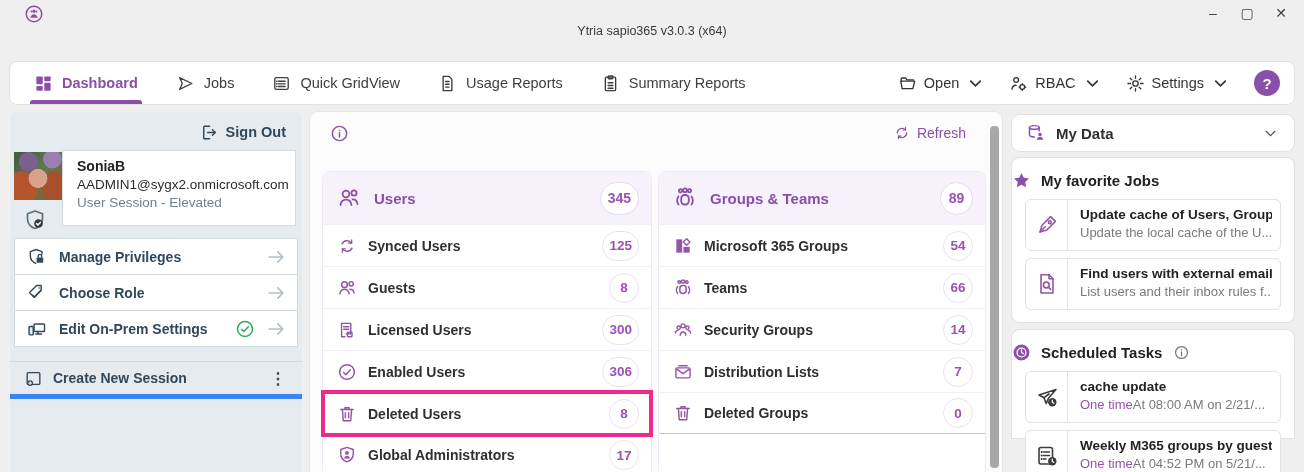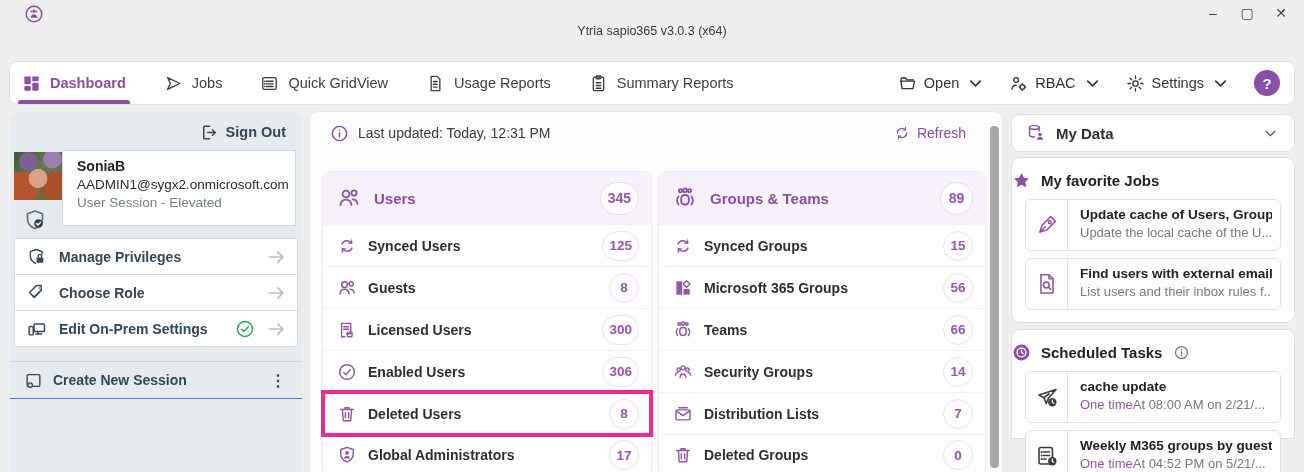--- a/index.html
+++ b/index.html
@@ -9,21 +9,21 @@
 
   
   .titlebar { position:absolute; top:0; left:0; right:0; height:28px; }
   .app-logo { position:absolute; left:24px; top:4px; width:20px; height:20px; color:#8a4fa8; }
   .win-title { position:absolute; left:0; right:0; top:24px; text-align:center; font-size:12.5px; color:#3a3a3a; }
   .win-controls { position:absolute; right:12px; top:3px; display:flex; gap:12px; }
   .win-btn { width:22px; height:20px; display:flex; align-items:center; justify-content:center; font-size:14px; color:#444; cursor:pointer; }
 
   
   .tabbar { position:absolute; left:10px; top:62px; width:1284px; height:42px; background:#fff; border-radius:7px; box-shadow:0 0 0 1px rgba(0,0,0,0.05); display:flex; align-items:center; }
-  .tabs { display:flex; align-items:center; gap:38px; padding-left:12px; height:100%; }
+  .tabs { display:flex; align-items:center; gap:38px; padding-left:24px; height:100%; }
   .tab { position:relative; display:flex; align-items:center; gap:9px; height:100%; font-size:14.5px; color:#3d3d3d; cursor:pointer; white-space:nowrap; }
   .tab svg { width:19px; height:19px; color:#3d3d3d; }
   .tab.active { color:#8a4fa8; font-weight:bold; }
   .tab.active svg { color:#8a4fa8; }
   .tab.active .underline { position:absolute; left:-4px; right:-4px; bottom:0; height:4px; background:#8a4fa8; border-radius:3px 3px 0 0; }
   .tab-actions { margin-left:auto; display:flex; align-items:center; gap:24px; padding-right:14px; }
   .tool-btn { display:flex; align-items:center; gap:7px; font-size:14.5px; color:#333; cursor:pointer; white-space:nowrap; }
   .tool-btn svg { width:19px; height:19px; color:#333; }
   .chev { width:12px; height:12px; color:#555; }
   .help-btn { width:26px; height:26px; border-radius:50%; background:#8a4fa8; color:#fff; font-size:15px; font-weight:bold; display:flex; align-items:center; justify-content:center; cursor:pointer; }
@@ -45,21 +45,21 @@
   .user-email { margin-top:3px; font-size:13.5px; color:#2c2c2c; }
   .user-session { margin-top:3px; font-size:13.5px; color:#72818a; }
   .shield-badge { position:absolute; left:13px; top:96px; width:24px; height:24px; color:#5c6f7b; }
   .side-menu { position:absolute; left:4px; right:4px; top:127px; }
   .menu-item { position:relative; height:37px; background:#fff; border:1px solid #d2dbe0; margin-top:-1px; display:flex; align-items:center; padding:0 10px 0 12px; cursor:pointer; }
   .menu-item svg.mi { width:20px; height:20px; margin-right:12px; color:#31475a; }
   .menu-item .lbl { font-size:14px; font-weight:bold; color:#31475a; }
   .menu-item .spacer { flex:1; }
   .menu-item svg.arrow { width:22px; height:22px; color:#b3bec6; }
   .menu-item svg.greencheck { width:20px; height:20px; color:#2fa84f; margin-right:10px; }
-  .create-row { position:absolute; left:0; right:0; top:249px; height:38px; border-top:1px solid #cdd7dc; border-bottom:1px solid #3b82f6; display:flex; align-items:center; padding:0 10px 0 14px; cursor:pointer; }
+  .create-row { position:absolute; left:0; right:0; top:249px; height:38px; border-top:1px solid #cdd7dc; border-bottom:5px solid #3b82f6; display:flex; align-items:center; padding:0 10px 0 14px; cursor:pointer; }
   .create-row svg.mi { width:19px; height:19px; margin-right:10px; color:#31475a; }
   .create-row .lbl { font-size:14px; font-weight:bold; color:#31475a; }
   .create-row .spacer { flex:1; }
   .kebab { font-size:16px; font-weight:bold; color:#31475a; letter-spacing:0; cursor:pointer; padding:0 6px; }
 
   
   .main { position:absolute; left:310px; top:112px; width:692px; height:360px; background:#fcfcfd; border-radius:8px 8px 0 0; box-shadow:0 0 0 1px rgba(0,0,0,0.04); }
   .main-header { position:absolute; top:0; left:0; right:0; height:42px; display:flex; align-items:center; padding:0 36px 0 20px; }
   .main-header .info-ic { width:19px; height:19px; color:#8a4fa8; margin-right:9px; }
   .last-updated { font-size:14px; color:#3a3a3a; }
@@ -280,21 +280,20 @@
       <span class="kebab">⋮</span>
     </div>
   </div>
 
   <div class="main">
     <div class="main-header">
       <svg class="info-ic" viewBox="0 0 24 24" fill="none" stroke="currentColor" stroke-width="1.8" stroke-linecap="round">
           <circle cx="12" cy="12" r="9"></circle>
           <path d="M12 7.8v.2M12 11v5.5"></path>
         </svg>
-      <span class="last-updated">Last updated: Today, 12:31 PM</span>
       <div class="refresh-btn">
         <svg viewBox="0 0 24 24" fill="none" stroke="currentColor" stroke-width="1.9" stroke-linecap="round">
           <path d="M5 12a7 7 0 0 1 12-4.8"></path>
             <path d="M19 12a7 7 0 0 1-12 4.8"></path>
           <path d="M17.3 3.6v3.8h-3.8M6.7 20.4v-3.8h3.8" stroke-width="1.6"></path>
         </svg>
         <span>Refresh</span>
       </div>
     </div>
 
@@ -375,36 +374,27 @@
             <circle cx="7.5" cy="4.8" r="1.6"></circle>
               <circle cx="12" cy="4.3" r="1.9"></circle>
               <circle cx="16.5" cy="4.8" r="1.6"></circle>
             <rect x="8.2" y="9" width="7.6" height="9.5" rx="3.4"></rect>
             <path d="M5.5 10.5c-1.8 2.2-1.8 5.8 0 8M18.5 10.5c1.8 2.2 1.8 5.8 0 8"></path>
           </svg>
           <span class="card-title">Groups &amp; Teams</span>
           <span class="count-badge">89</span>
         </div>
         <div class="crow">
-          <svg viewBox="0 0 24 24" fill="none" stroke="currentColor" stroke-width="1.8" stroke-linecap="round">
-            <path d="M6 9.5a6.6 6.6 0 0 1 11.4-1"></path>
-              <path d="M18 14.5a6.6 6.6 0 0 1-11.4 1"></path>
-            <path d="M17.6 4.6v3.9h-3.9M6.4 19.4v-3.9h3.9" stroke-width="1.5"></path>
-          </svg>
-          <span class="lbl">Synced Groups</span>
-          <span class="pill">15</span>
-        </div>
-        <div class="crow">
           <svg viewBox="0 0 24 24" fill="none" stroke="currentColor" stroke-width="1.6" stroke-linejoin="round">
             <path d="M4 4h7v16H4z" fill="currentColor" stroke="none"></path>
             <path d="M12.5 13h7.5v7h-7.5z" fill="currentColor" stroke="none"></path>
             <path d="M16.3 3.2l4 4-4 4-4-4z"></path>
           </svg>
           <span class="lbl">Microsoft 365 Groups</span>
-          <span class="pill">56</span>
+          <span class="pill">54</span>
         </div>
         <div class="crow">
           <svg viewBox="0 0 24 24" fill="none" stroke="currentColor" stroke-width="1.8" stroke-linecap="round">
             <circle cx="7.5" cy="4.8" r="1.6"></circle>
               <circle cx="12" cy="4.3" r="1.9"></circle>
               <circle cx="16.5" cy="4.8" r="1.6"></circle>
             <rect x="8.2" y="9" width="7.6" height="9.5" rx="3.4"></rect>
             <path d="M5.5 10.5c-1.8 2.2-1.8 5.8 0 8M18.5 10.5c1.8 2.2 1.8 5.8 0 8"></path>
           </svg>
           <span class="lbl">Teams</span>

